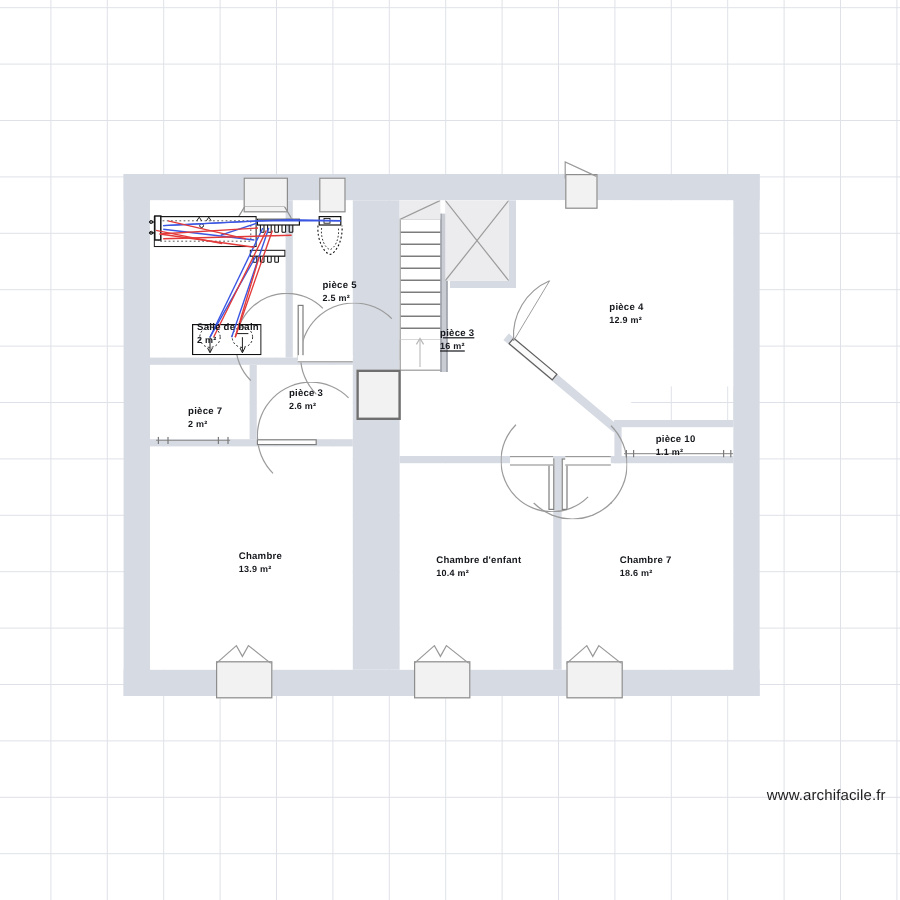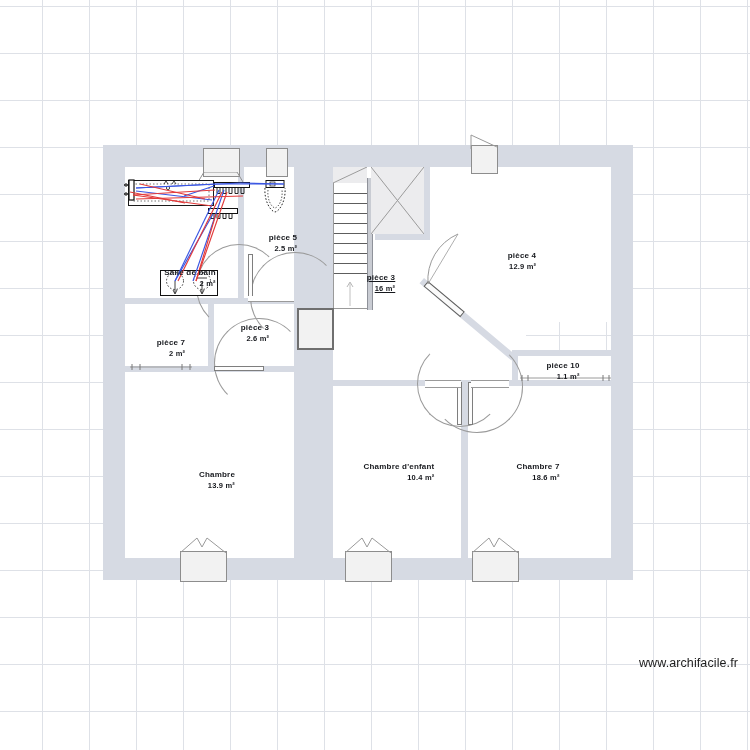--- a/index.html
+++ b/index.html
@@ -26,21 +26,21 @@
   
   .wall{position:absolute;background:#d6dae3;}
   .wall-thin{position:absolute;background:#d6dae3;}
   .room{position:absolute;background:#ffffff;}
 
   
   .wall-diag{position:absolute;background:#d6dae3;transform-origin:0 0;}
 
   
   .lbl{
-    position:absolute;text-align:right;color:#16181d;
+    position:absolute;text-align:left;color:#16181d;
     font-size:8px;font-weight:700;letter-spacing:.2px;white-space:nowrap;
     transform:translateX(-50%);line-height:1.45;pointer-events:none;
   }
   .lbl .area{display:block;font-weight:700;font-size:7.5px;}
 
   
   .window-box{
     position:absolute;background:#f2f2f2;border:1.1px solid #8d8d8d;
   }
   .opening-white{position:absolute;background:#ffffff;}
@@ -302,21 +302,21 @@
     <span class="area">2.5 m²</span>
   </div>
   <div class="lbl" style="left:171px;top:337px;">
     <span>pièce 7</span>
     <span class="area">2 m²</span>
   </div>
   <div class="lbl" style="left:255px;top:322px;">
     <span>pièce 3</span>
     <span class="area">2.6 m²</span>
   </div>
-  <div class="lbl" style="left:217px;top:469px;">
+  <div class="lbl" style="left:217px;top:458px;">
     <span>Chambre</span>
     <span class="area">13.9 m²</span>
   </div>
   <div class="lbl" style="left:381px;top:272px;text-decoration:underline;">
     <span>pièce 3</span>
     <span class="area">16 m²</span>
   </div>
   <div class="lbl" style="left:522px;top:250px;">
     <span>pièce 4</span>
     <span class="area">12.9 m²</span>

